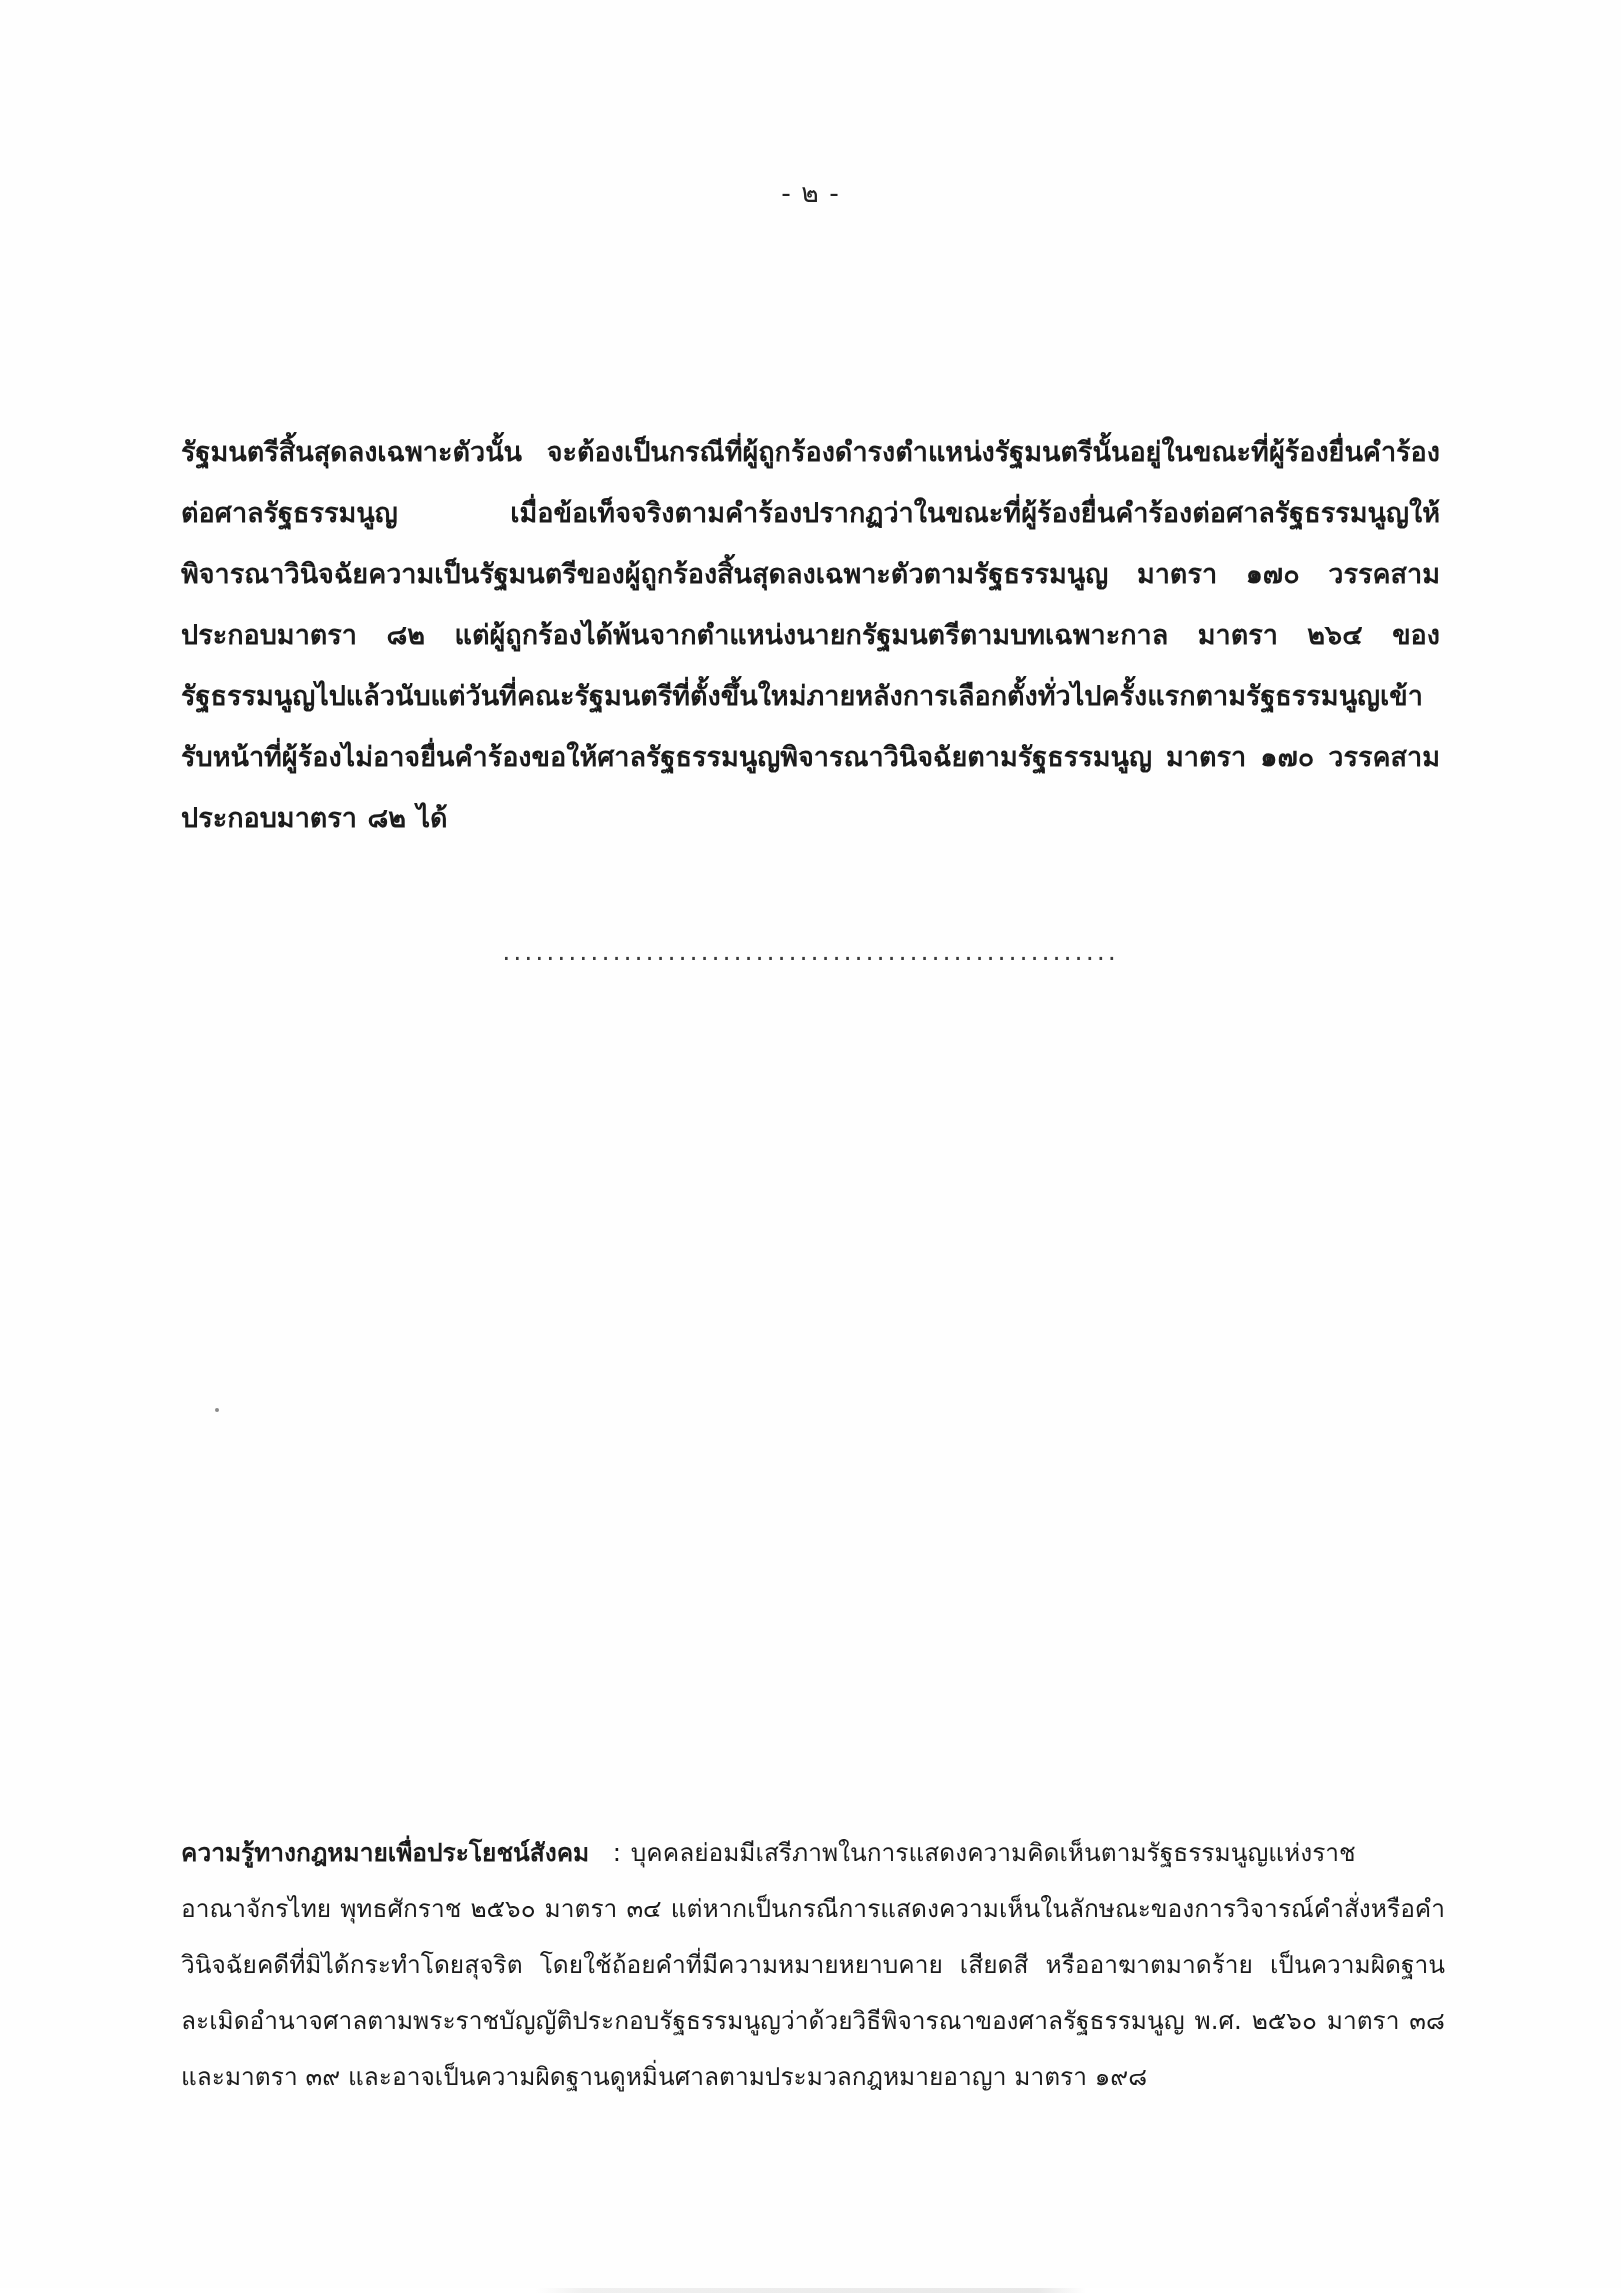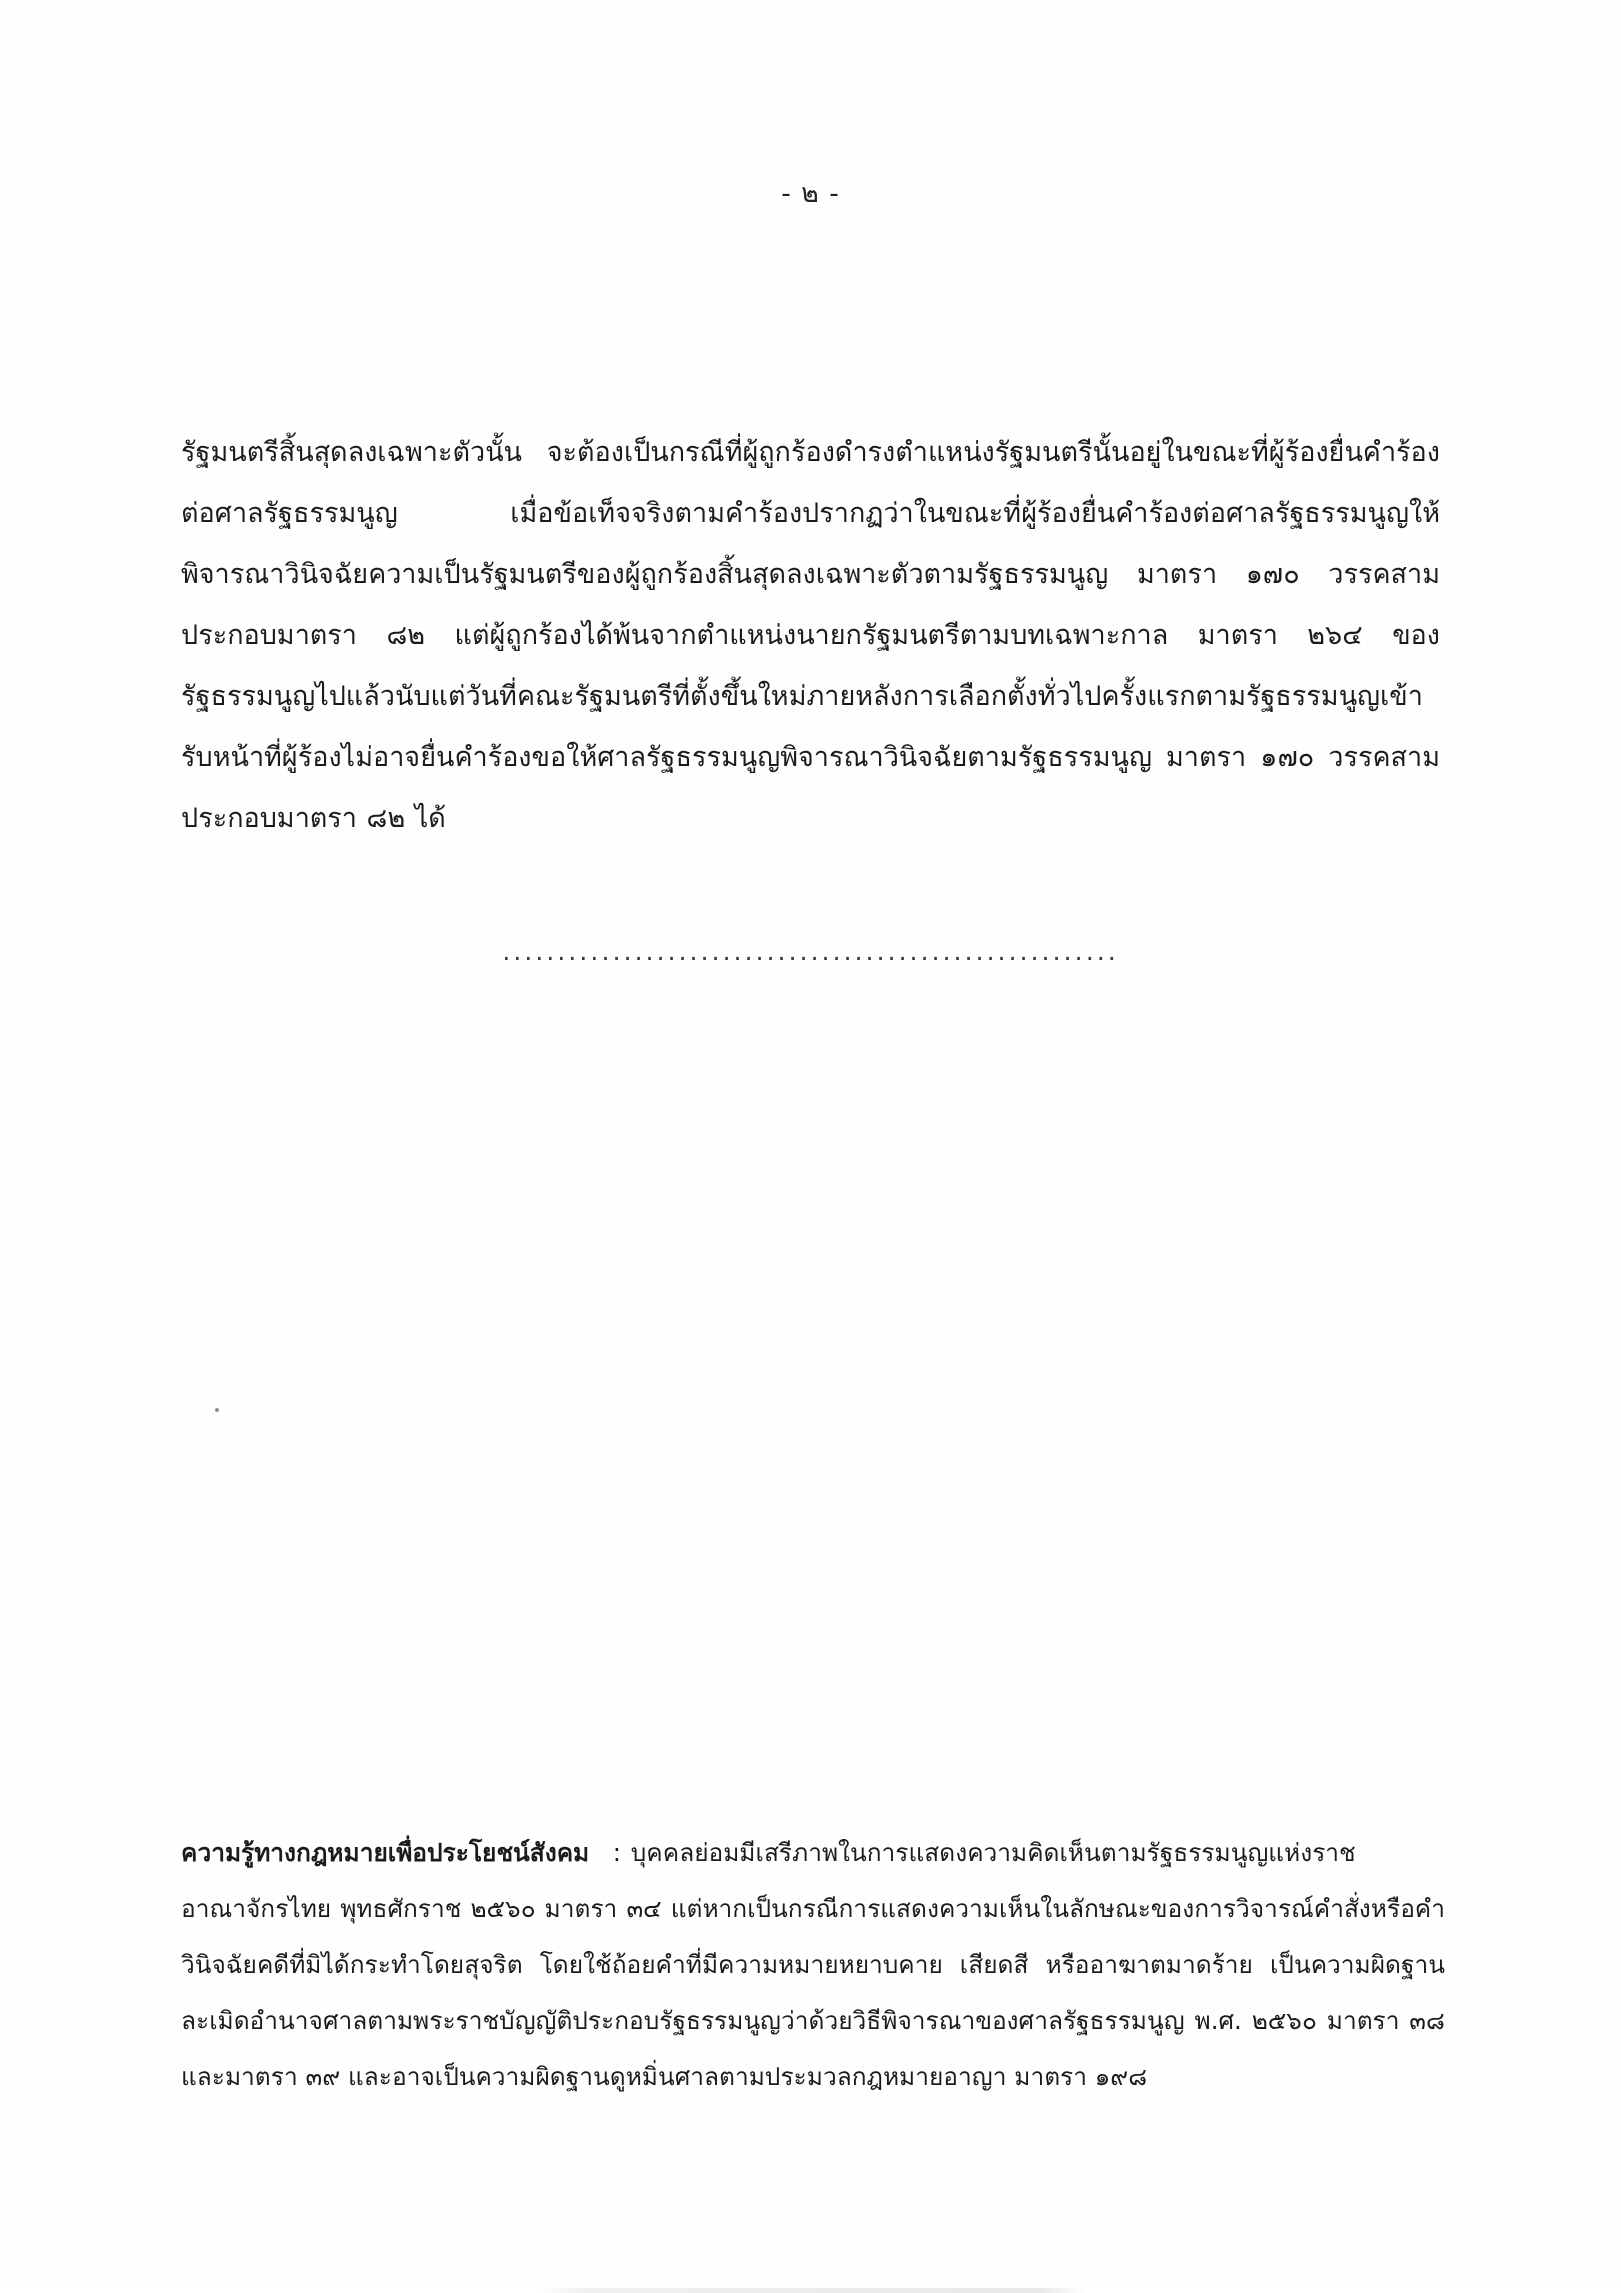--- a/index.html
+++ b/index.html
@@ -37,20 +37,21 @@
     width: 1259px;
   }
   .para {
     font-size: 27px;
     line-height: 61px;
     text-align: justify;
     text-justify: inter-word;
     color: #1b1b1b;
     margin: 0;
     word-spacing: 1px;
+    font-weight: bold;
   }
   .para-indent {
     font-size: 27px;
     line-height: 61px;
     color: #1b1b1b;
     margin: 0;
     text-indent: 118px;
   }
   .divider-dots {
     position: absolute;

